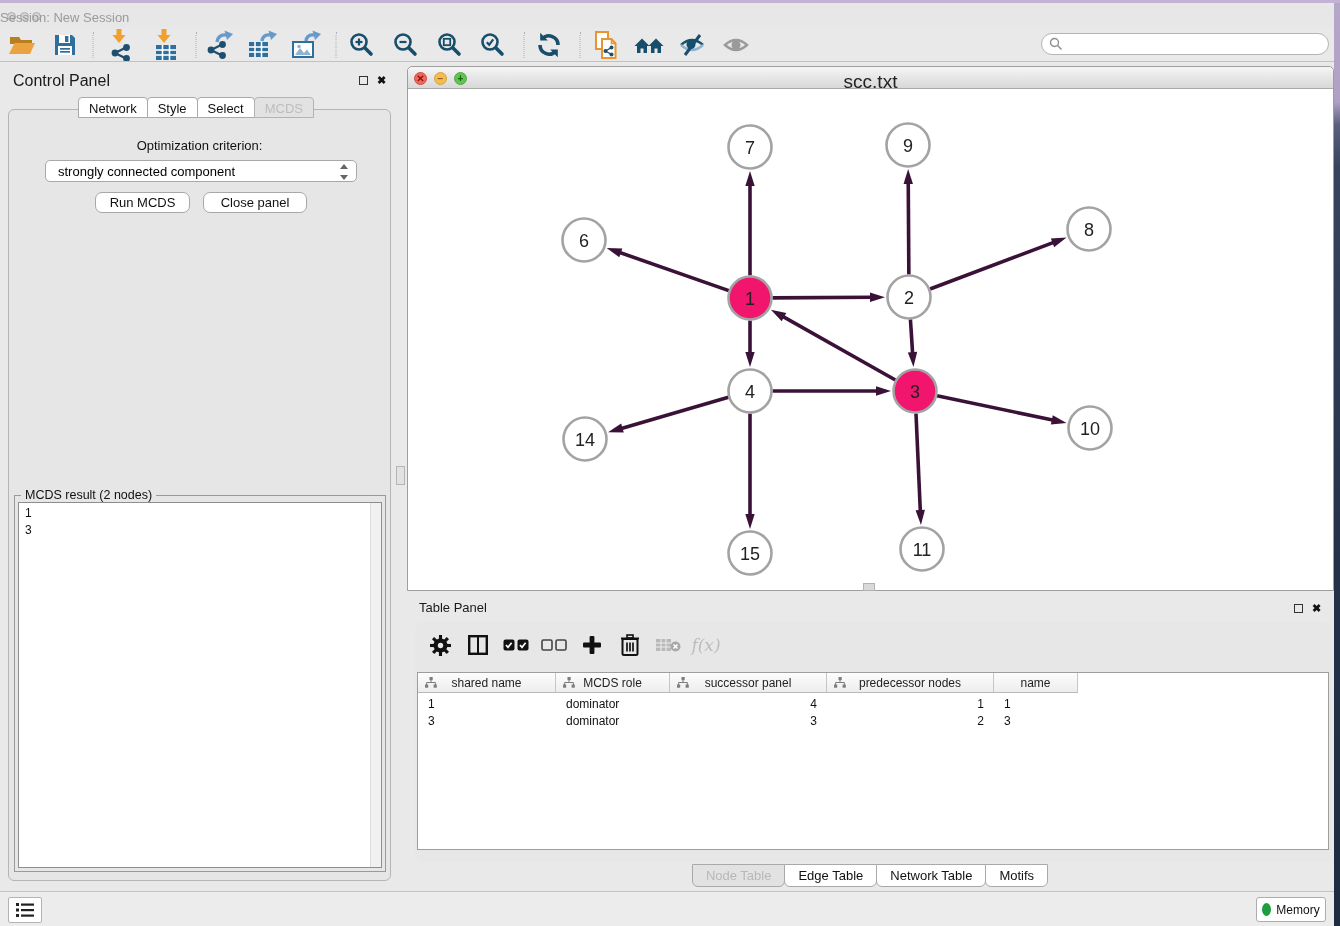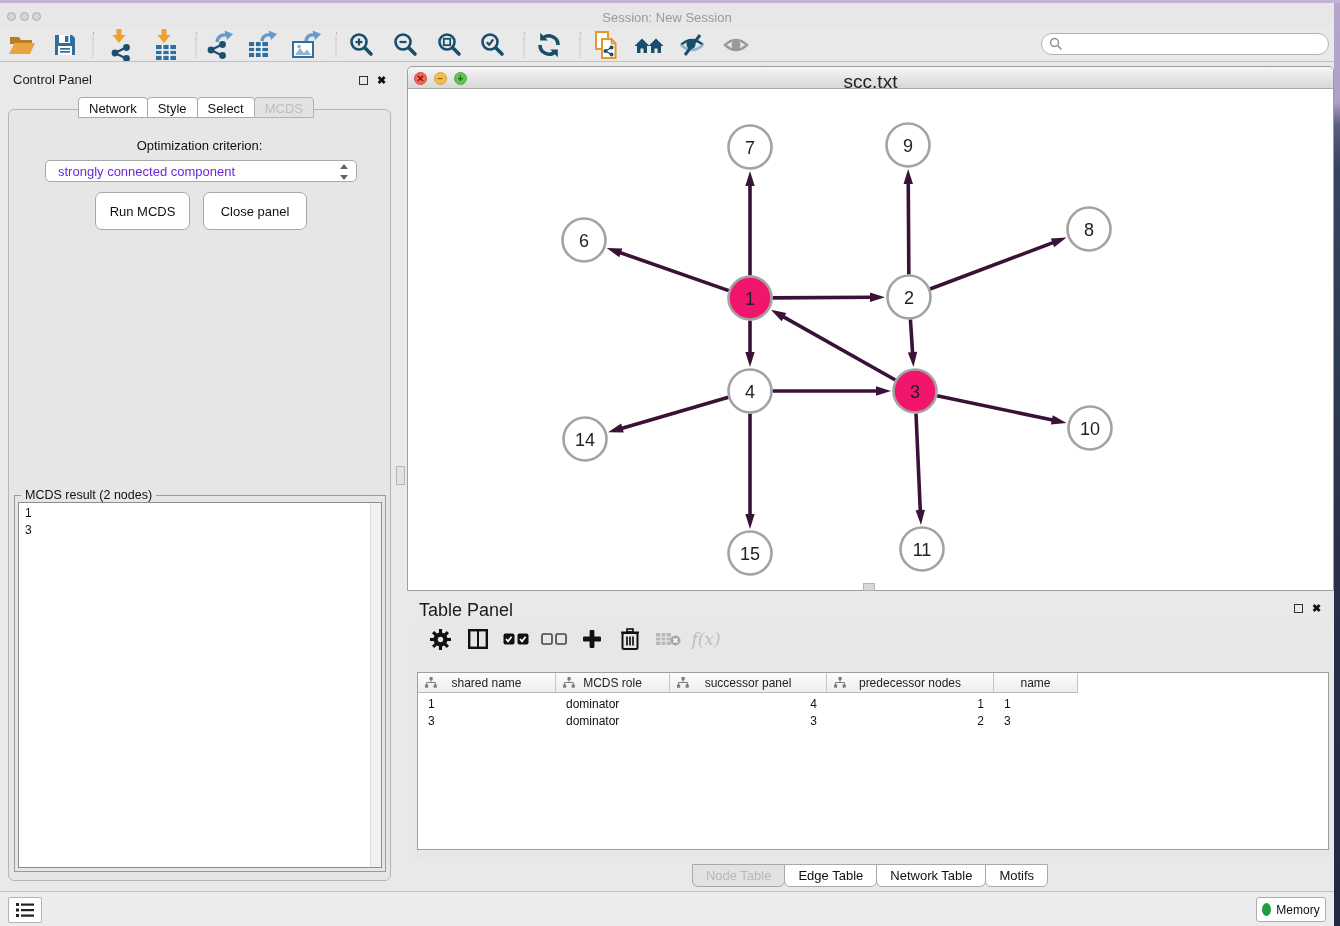--- a/index.html
+++ b/index.html
@@ -2,58 +2,58 @@
 <html><head>
 <meta charset="utf-8">
 <style>
 *{margin:0;padding:0;box-sizing:border-box;font-family:"Liberation Sans",sans-serif}
 body{width:1340px;height:926px;position:relative;background:#e9e9e9;overflow:hidden}
 .desktop-strip{position:absolute;right:0;top:0;width:6px;height:926px;background:linear-gradient(#b5a6ca 0%,#b0a0c6 11%,#5a5f80 13.5%,#37445f 18%,#243148 60%,#1f2b40 100%)}
 .top-strip{position:absolute;left:0;top:0;width:1340px;height:3px;background:#c3b2d4}
 
 .titlebar{position:absolute;left:0;top:3px;width:1334px;height:25px;background:#e7e7e7}
 .tl-dot{position:absolute;top:9px;width:9px;height:9px;border-radius:50%;background:#d6d6d6;border:1px solid #adadad}
-.title-text{position:absolute;top:7px;left:0;width:1334px;text-align:center;font-size:13px;color:#9a9a9a}
+.title-text{position:absolute;top:7px;left:0;width:1334px;text-align:left;font-size:13px;color:#9a9a9a}
 
 .toolbar{position:absolute;left:0;top:28px;width:1334px;height:34px;background:#e9e9e9;border-bottom:1px solid #c2c2c2}
 .tb-icon{position:absolute;top:0;height:34px;width:40px;display:flex;align-items:center;justify-content:center;transform:translateX(-50%)}
 .tb-sep{position:absolute;top:4px;height:26px;width:0;border-left:1.5px dotted #b0b0b0;transform:translateX(-50%)}
 .search-box{position:absolute;right:5px;top:5px;width:288px;height:22px;background:#fff;border:1px solid #b5b5b5;border-radius:11px;display:flex;align-items:center;padding-left:7px}
 
-.cp-title{position:absolute;left:13px;top:72px;font-size:13px;color:#1a1a1a}
+.cp-title{position:absolute;left:13px;top:72px;font-size:16px;color:#1a1a1a}
 .panel-float{width:9px;height:9px;border:1.5px solid #333;display:inline-block;background:transparent}
 .panel-close{font-size:11px;color:#111;font-weight:bold;line-height:10px}
 .cp-icons{position:absolute;left:359px;top:75px;display:flex;gap:9px;align-items:center}
 .cp-tabs{position:absolute;left:79px;top:97px;display:flex;height:21px;z-index:3}
 .tab{border:1px solid #a9a9a9;background:#fff;color:#111;font-size:13px;padding:2px 10px 0;height:21px;margin-left:-1px;border-radius:4px 4px 0 0;display:flex;align-items:center}
 .tab.disabled-active{background:#e2e2e2;color:#bdbdbd;border-color:#b3b3b3}
 .cp-content{position:absolute;left:8px;top:109px;width:383px;height:772px;border:1.5px solid #b5b5b5;border-radius:6px;background:#e6e6e6}
 .opt-label{position:absolute;left:0;width:100%;top:28px;text-align:center;font-size:13px;color:#111}
-.dropdown{position:absolute;left:36px;top:50px;width:312px;height:22px;background:#fff;border:1px solid #a8a8a8;border-radius:5px;font-size:13px;color:#6d28d9;display:flex;align-items:center;padding-left:12px}
+.dropdown{position:absolute;left:36px;top:50px;width:312px;height:22px;background:#fff;border:1px solid #a8a8a8;border-radius:5px;font-size:13px;color:#000000;display:flex;align-items:center;padding-left:12px}
 .dd-arrows{position:absolute;right:7px;top:2px;width:10px;height:18px}
-.btn{position:absolute;height:38px;background:#fff;border:1px solid #a8a8a8;border-radius:7px;font-size:13px;color:#111;display:flex;align-items:center;justify-content:center}
+.btn{position:absolute;height:21px;background:#fff;border:1px solid #a8a8a8;border-radius:7px;font-size:13px;color:#111;display:flex;align-items:center;justify-content:center}
 .fieldset{position:absolute;left:5px;top:385px;width:372px;height:377px;border:1px solid #9a9a9a;background:#e6e6e6}
 .fieldset-legend{position:absolute;top:-8px;left:6px;background:#e6e6e6;padding:0 4px;font-size:12.5px;color:#111}
 .result-area{position:absolute;left:3px;top:6px;right:3px;bottom:3px;background:#fff;border:1px solid #8d8d8d}
 .result-scroll{position:absolute;right:0;top:0;bottom:0;width:11px;background:#f1f1f1;border-left:1px solid #ddd}
 .result-text{position:absolute;left:6px;top:2px;font-size:12px;color:#111;line-height:17px;white-space:pre}
 
 .v-grip{position:absolute;left:396px;top:466px;width:9px;height:19px;background:#e2e2e2;border:1px solid #b5b5b5}
 .h-grip{position:absolute;left:863px;top:583px;width:12px;height:8px;background:#d9d9d9;border:1px solid #b3b3b3;z-index:5}
 
 .net-window{position:absolute;left:407px;top:66px;width:927px;height:525px;border:1px solid #9e9e9e;border-radius:5px 5px 0 0;background:#fff}
 .net-titlebar{position:absolute;left:0;top:0;right:0;height:22px;background:linear-gradient(#f5f5f5,#d8d8d8);border-bottom:1px solid #aaa;border-radius:5px 5px 0 0}
 .net-title{position:absolute;width:100%;top:4px;text-align:center;font-size:19px;color:#222}
 .tl2{position:absolute;top:4.5px;width:13px;height:13px;border-radius:50%;display:flex;align-items:center;justify-content:center;font-size:10px;font-weight:bold;line-height:13px}
 .net-canvas{position:absolute;left:0;top:22px;right:0;bottom:0;background:#fff;overflow:hidden}
 
-.tp-title{position:absolute;left:419px;top:600px;font-size:18px;color:#1a1a1a}
+.tp-title{position:absolute;left:419px;top:600px;font-size:13px;color:#1a1a1a}
 .tp-icons{position:absolute;left:1294px;top:603px;display:flex;gap:9px;align-items:center}
 .tp-box{position:absolute;left:415px;top:622px;width:916px;height:240px;background:#e7e7e7;border-radius:8px}
-.tp-toolbar{position:absolute;left:0;top:0;right:0;height:46px;display:flex;}
+.tp-toolbar{position:absolute;left:0;top:0;right:0;height:46px;display:flex;align-items:center}
 .tp-tbicon{display:flex;align-items:center;justify-content:center;width:38px;height:34px}
 .fx{font-family:"DejaVu Serif",serif;font-style:italic;font-size:17px;color:#bcbcbc}
 .ttable{position:absolute;left:2px;top:50px;width:912px;height:178px;background:#fff;border:1px solid #9e9e9e}
 .thead{position:absolute;left:0;top:0;height:20px;display:flex}
 .th{position:relative;height:20px;background:linear-gradient(#fdfdfd,#ededed);border-right:1px solid #c6c6c6;border-bottom:1px solid #b9b9b9;font-size:12px;color:#222;display:flex;align-items:center;justify-content:center}
 .th .hicon{position:absolute;left:7px;top:4px}
 .trow{position:absolute;left:0;display:flex;height:17px}
 .td{font-size:12px;color:#111;padding:1px 10px 0;height:17px}
 .tp-tabs{position:absolute;left:407px;top:864px;width:927px;display:flex;justify-content:center}
 .btab{border:1px solid #a9a9a9;background:#fff;color:#111;font-size:13px;padding:3px 13px;height:23px;margin-left:-1px;border-radius:0 0 6px 6px}

